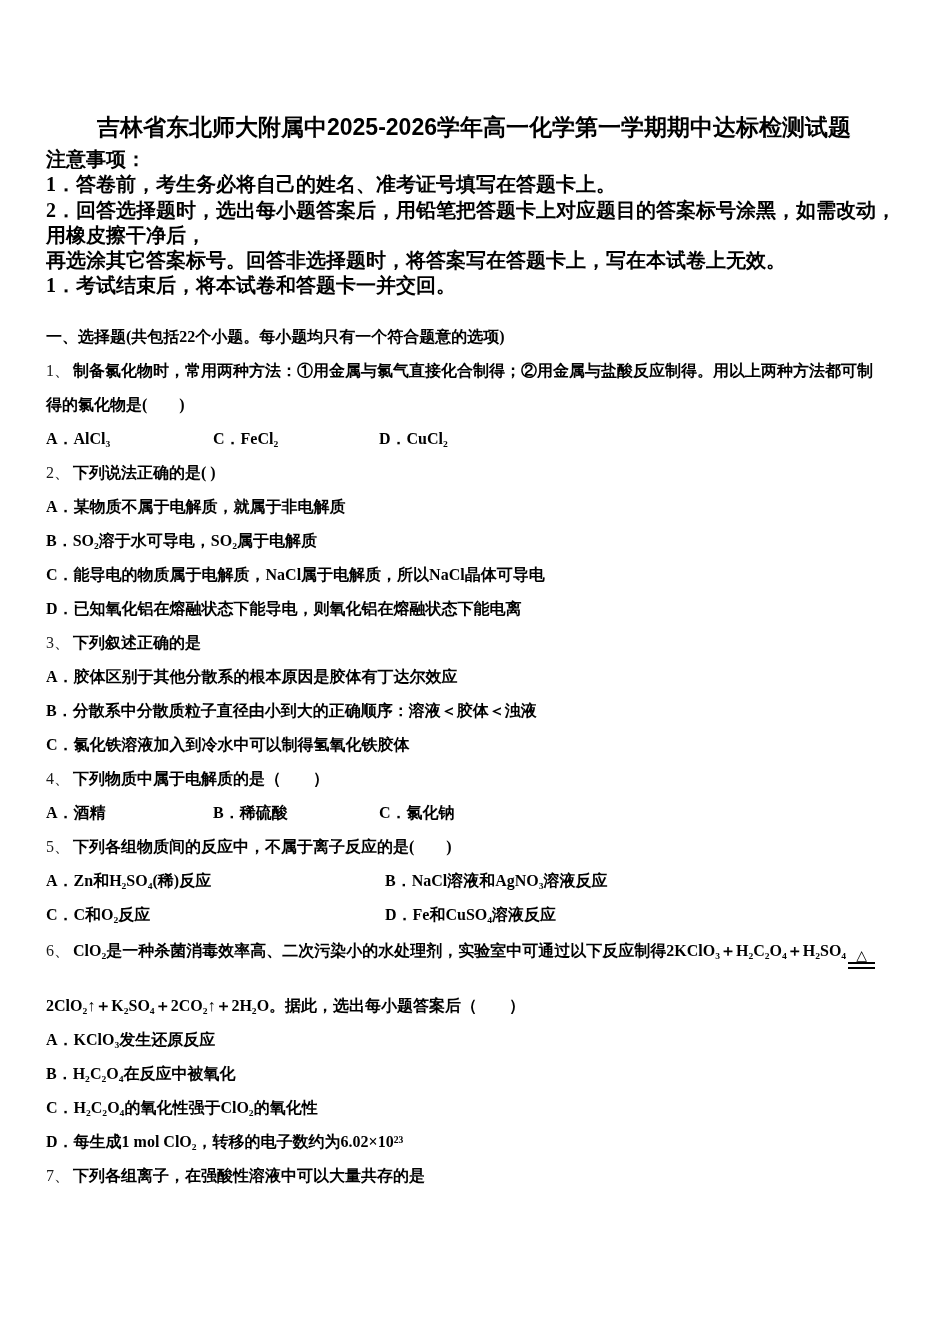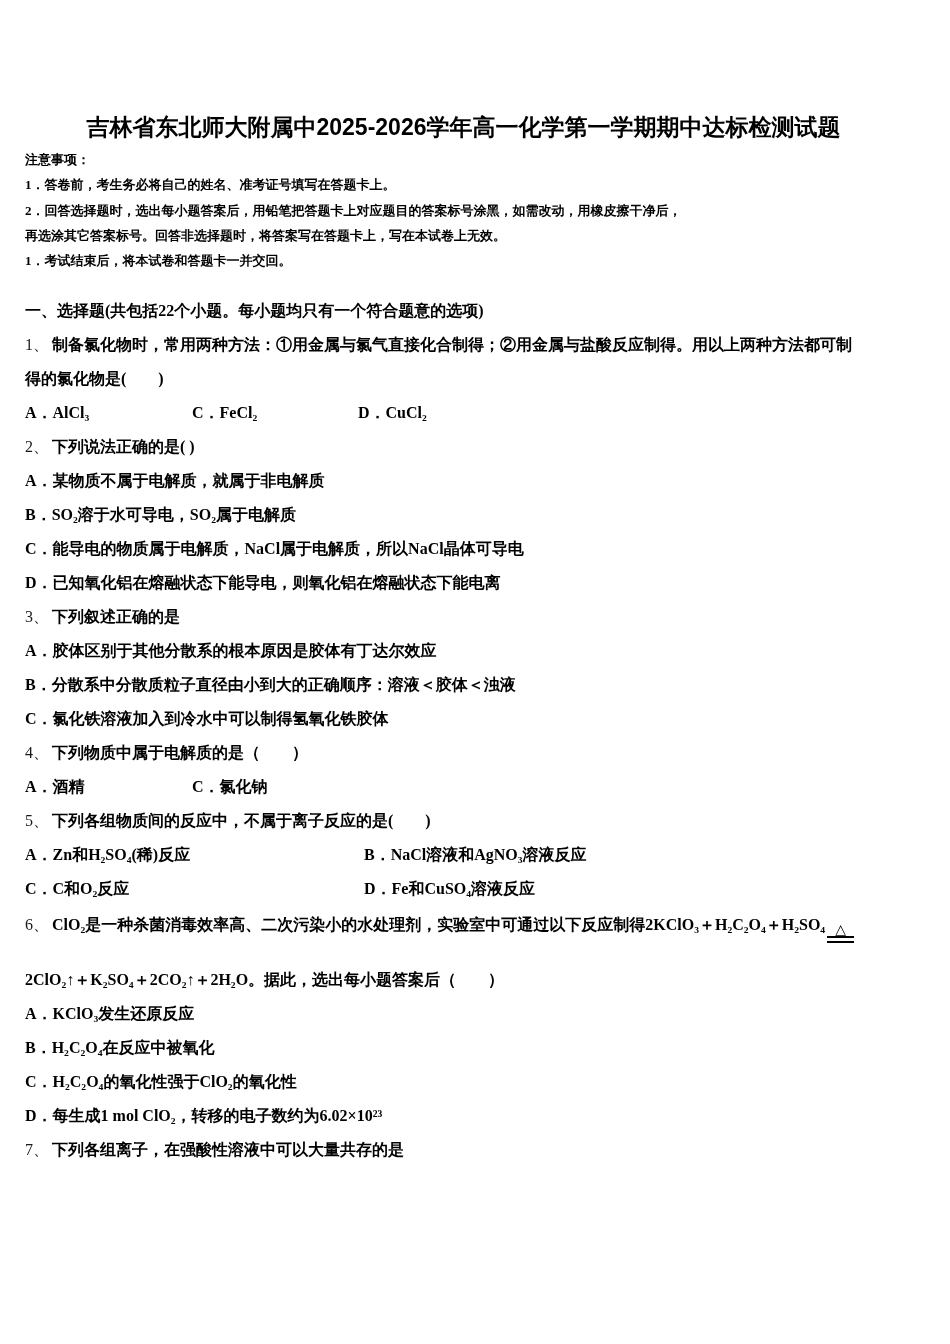--- a/index.html
+++ b/index.html
@@ -2,34 +2,34 @@
 <html><head>
 <meta charset="utf-8">
 <style>
   html, body { margin: 0; padding: 0; background: #ffffff; }
   body {
     width: 950px; height: 1344px;
     color: #000;
     font-family: "Liberation Serif", "DejaVu Serif", serif;
     overflow: hidden;
   }
-  .page { padding: 0 48px 0 25px; }
+  .page { padding: 0 48px 0 46px; }
 
   .title {
     margin-top: 112px;
     margin-bottom: 5px;
     text-align: center;
     font-family: "Liberation Sans", "DejaVu Sans", sans-serif;
     font-size: 23px;
     font-weight: bold;
     line-height: 30px;
   }
 
   .notice-line {
-    font-size: 13px;
+    font-size: 20px;
     line-height: 25.3px;
     font-weight: bold;
   }
 
   .body-line {
     font-size: 16px;
     line-height: 34px;
     font-weight: bold;
   }
 
@@ -98,20 +98,21 @@
   <div class="body-line"><span>D．已知氧化铝在熔融状态下能导电，则氧化铝在熔融状态下能电离</span></div>
 
   <div class="body-line"><span class="qnum">3、</span><span>下列叙述正确的是</span></div>
   <div class="body-line"><span>A．胶体区别于其他分散系的根本原因是胶体有丁达尔效应</span></div>
   <div class="body-line"><span>B．分散系中分散质粒子直径由小到大的正确顺序：溶液＜胶体＜浊液</span></div>
   <div class="body-line"><span>C．氯化铁溶液加入到冷水中可以制得氢氧化铁胶体</span></div>
 
   <div class="body-line"><span class="qnum">4、</span><span>下列物质中属于电解质的是（　　）</span></div>
   <div class="body-line opt-row-4">
     <span>A．酒精</span>
+    <span>B．稀硫酸</span>
     <span>C．氯化钠</span>
   </div>
 
   <div class="body-line"><span class="qnum">5、</span><span>下列各组物质间的反应中，不属于离子反应的是(　　)</span></div>
   <div class="body-line opt-row-2">
     <span>A．Zn和H₂SO₄(稀)反应</span>
     <span>B．NaCl溶液和AgNO₃溶液反应</span>
   </div>
   <div class="body-line opt-row-2">
     <span>C．C和O₂反应</span>

